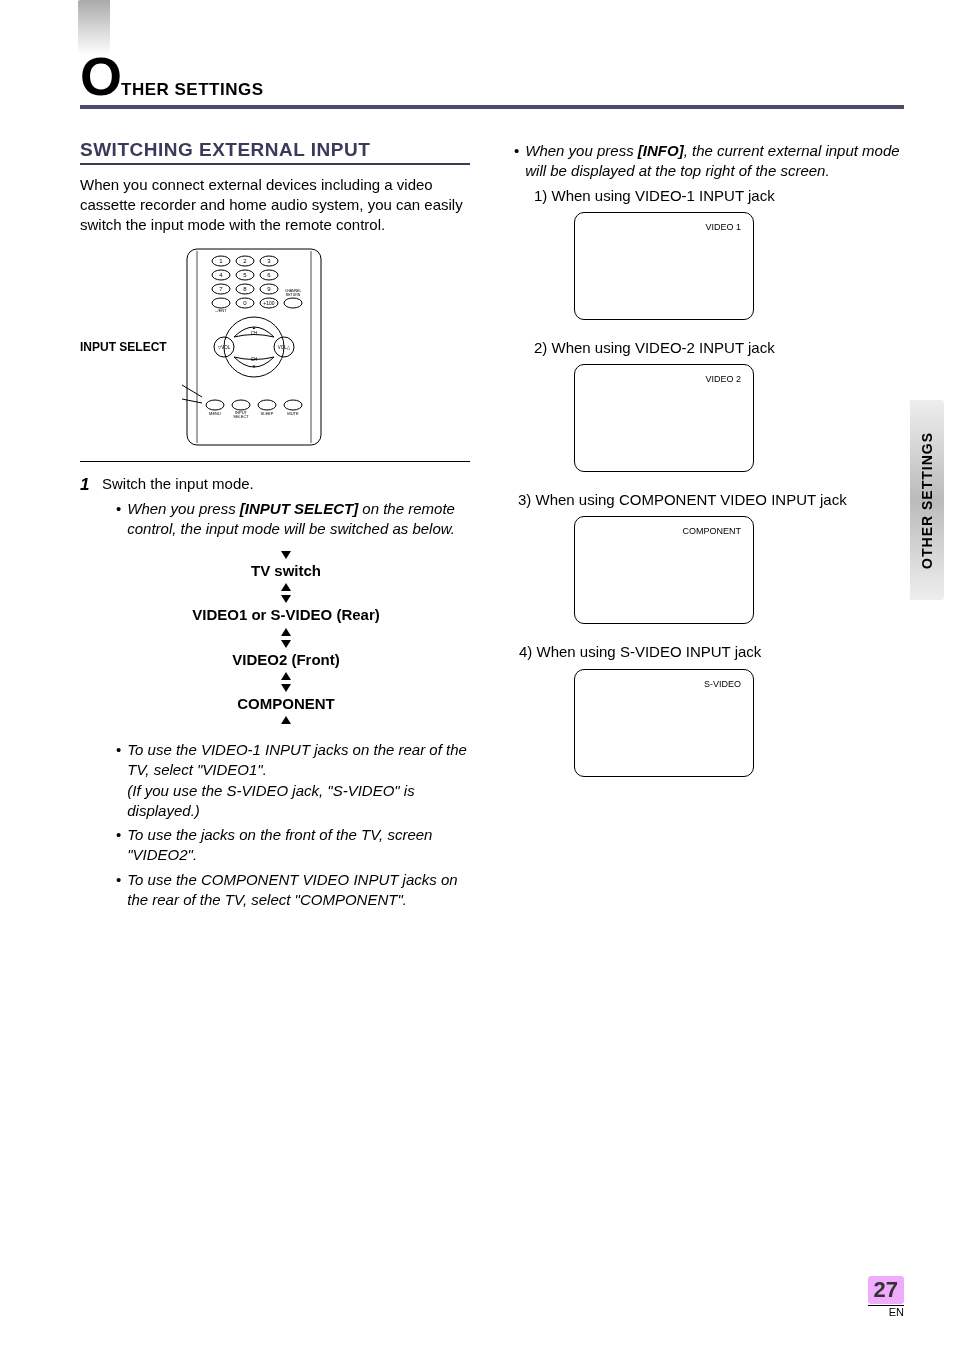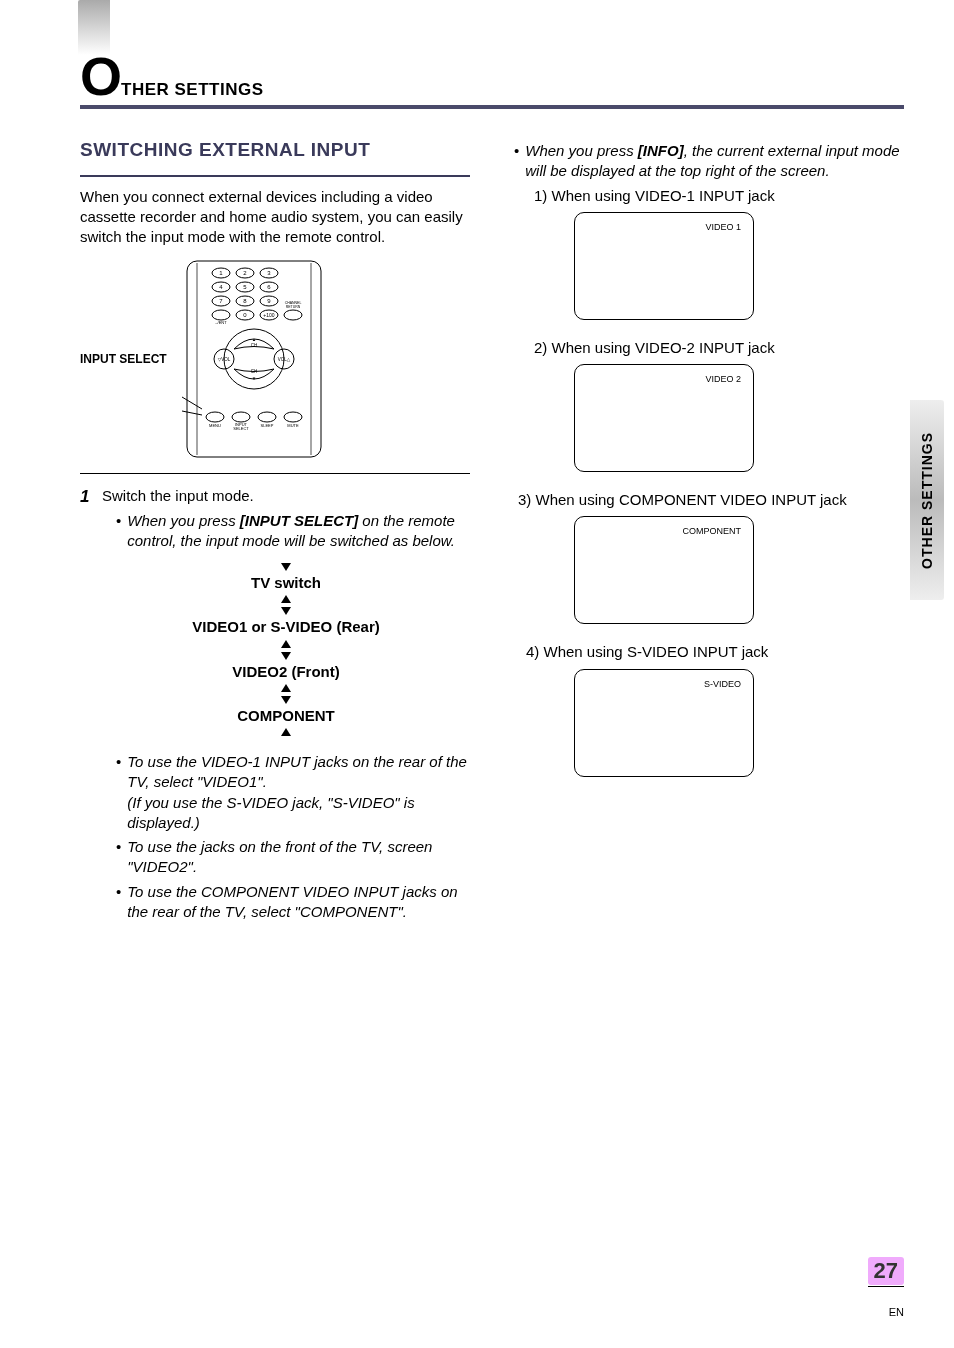--- a/index.html
+++ b/index.html
@@ -42,21 +42,21 @@
     display: flex;
     gap: 44px;
     margin-top: 28px;
   }
   .col { flex: 1 1 0; font-size: 15px; line-height: 1.35; }
   .section-title {
     font-size: 19px;
     font-weight: bold;
     color: #3a3a5a;
     border-bottom: 2px solid #3a3a5a;
-    padding-bottom: 12px;
+    padding-bottom: 0;
     margin-bottom: 10px;
     letter-spacing: 0.5px;
   }
   .intro { margin-bottom: 12px; }
   .remote-figure {
     display: flex;
     align-items: center;
     gap: 12px;
     margin: 8px 0 14px;
   }
@@ -165,21 +165,21 @@
   .page-footer .pagenum {
     font-weight: bold;
     font-size: 22px;
     color: #333;
   }
   .page-footer .en {
     font-size: 11px;
     border-top: 1px solid #000;
     display: block;
     margin-top: 1px;
-    padding-top: 19px;
+    padding-top: 0;
   }
 </style>
 </head>
 <body>
 
 <div class="corner-shadow"></div>
 
 <h1 class="chapter-title">
   <span class="big-o">O</span><span class="rest">THER SETTINGS</span>
 </h1>
@@ -321,21 +321,21 @@
     <div class="sub-item" style="margin-left:20px">2) When using VIDEO-2 INPUT jack</div>
     <div class="screen-box">
       <span class="tag">VIDEO 2</span>
     </div>
 
     <div class="sub-item" style="margin-left:4px">3) When using COMPONENT VIDEO INPUT jack</div>
     <div class="screen-box">
       <span class="tag">COMPONENT</span>
     </div>
 
-    <div class="sub-item" style="margin-left:12px">4) When using S-VIDEO INPUT jack</div>
+    <div class="sub-item" style="margin-left:5px">4) When using S-VIDEO INPUT jack</div>
     <div class="screen-box">
       <span class="tag">S-VIDEO</span>
     </div>
   </div>
 </div>
 
 <div class="side-tab">
   <span>OTHER SETTINGS</span>
 </div>
 

